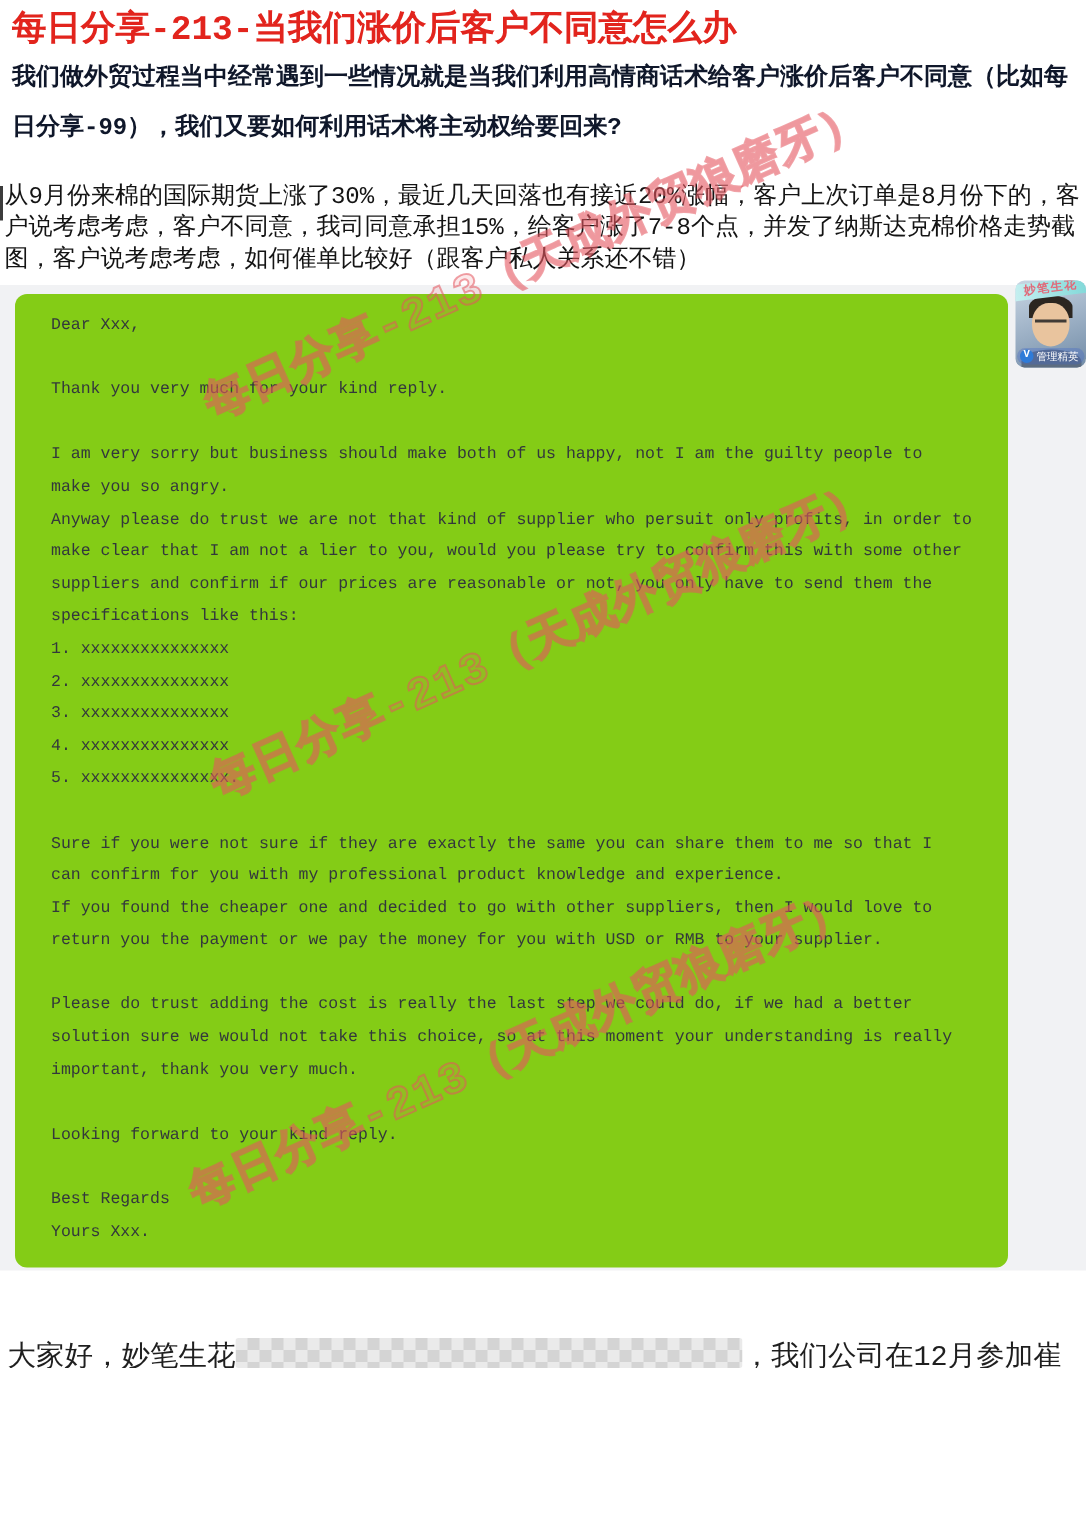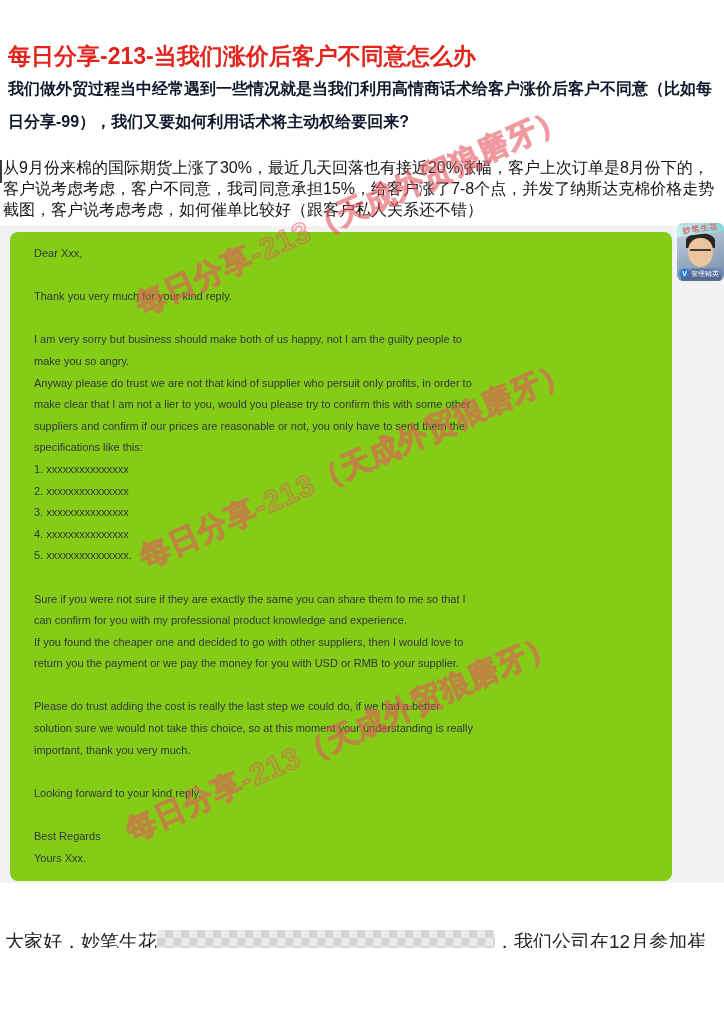--- a/index.html
+++ b/index.html
@@ -1,18 +1,18 @@
 <!DOCTYPE html>
 <html><head>
 <meta charset="utf-8">
 <style>
   html,body { margin:0; padding:0; }
   #screen {
     position:relative; width:724px; height:912px; overflow:hidden;
-    background:#ffffff; font-family:Liberation Sans, sans-serif;margin-top:36px;
+    background:#ffffff; font-family:Liberation Mono, monospace;
   }
   
   .title1 {
     position:absolute; left:8px; top:5px; width:712px;
     font-size:23px; font-weight:bold; color:#e2241d; line-height:31px;
   }
   .title-rest {
     position:absolute; left:8px; top:36px; width:714px;
     font-size:16px; font-weight:bold; color:#0f172a; line-height:33px;
   }

